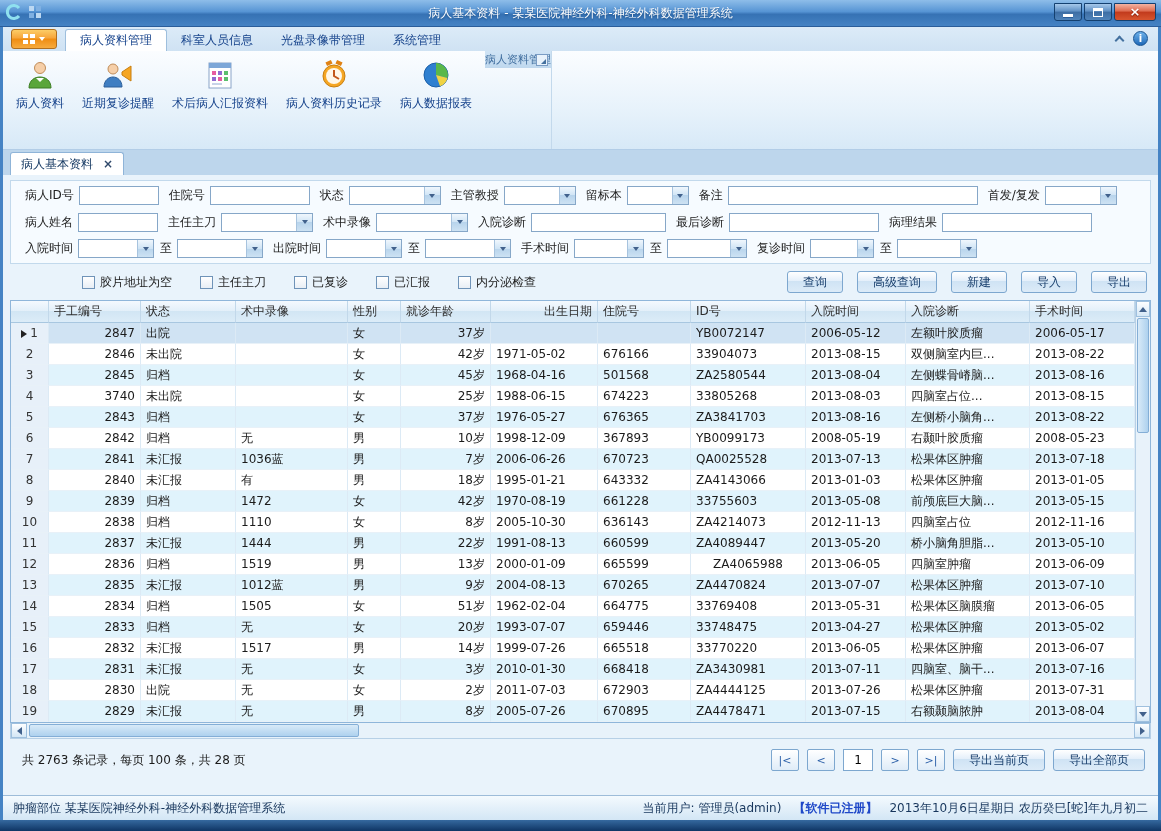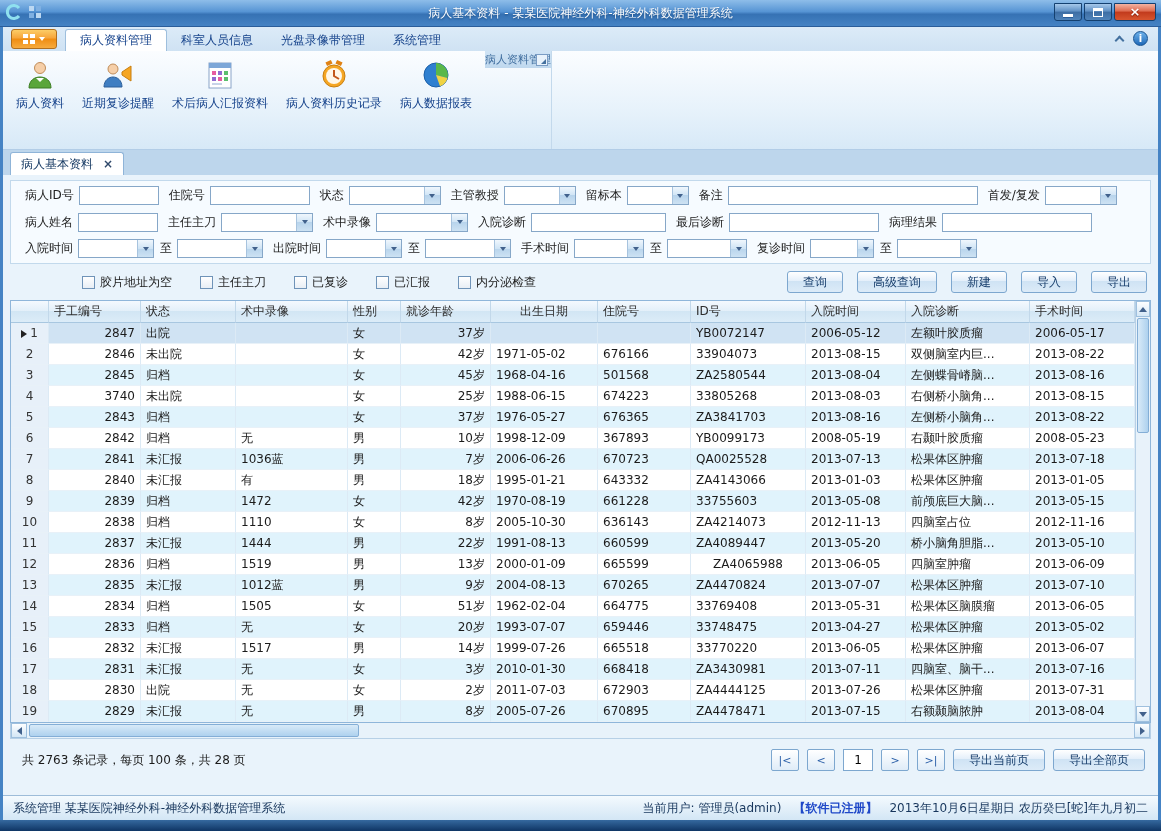--- a/index.html
+++ b/index.html
@@ -462,21 +462,21 @@
               <col style="width: 105px;">
             </colgroup>
             <thead>
               <tr>
                 <th style="text-align: left;"></th>
                 <th style="text-align: left;">手工编号</th>
                 <th style="text-align: left;">状态</th>
                 <th style="text-align: left;">术中录像</th>
                 <th style="text-align: left;">性别</th>
                 <th style="text-align: left;">就诊年龄</th>
-                <th style="text-align: center;">出生日期</th>
+                <th style="text-align: right;">出生日期</th>
                 <th style="text-align: left;">住院号</th>
                 <th style="text-align: left;">ID号</th>
                 <th style="text-align: left;">入院时间</th>
                 <th style="text-align: left;">入院诊断</th>
                 <th style="text-align: left;">手术时间</th>
               </tr>
             </thead>
             <tbody>
               <tr class="selected">
                 <td class="ind" style="text-align: center;"><span class="tri"></span>1</td>
@@ -524,21 +524,21 @@
                 <td class="ind" style="text-align: center;">4</td>
                 <td style="text-align: right;">3740</td>
                 <td style="text-align: left;">未出院</td>
                 <td style="text-align: left;"></td>
                 <td style="text-align: left;">女</td>
                 <td style="text-align: right;">25岁</td>
                 <td style="text-align: left;">1988-06-15</td>
                 <td style="text-align: left;">674223</td>
                 <td style="text-align: left;">33805268</td>
                 <td style="text-align: left;">2013-08-03</td>
-                <td style="text-align: left;">右侧桥小脑角...</td>
+                <td style="text-align: left;">四脑室占位...</td>
                 <td style="text-align: left;">2013-08-15</td>
               </tr>
               <tr class="alt">
                 <td class="ind" style="text-align: center;">5</td>
                 <td style="text-align: right;">2843</td>
                 <td style="text-align: left;">归档</td>
                 <td style="text-align: left;"></td>
                 <td style="text-align: left;">女</td>
                 <td style="text-align: right;">37岁</td>
                 <td style="text-align: left;">1976-05-27</td>
@@ -776,21 +776,21 @@
           <input class="pg-input" value="1" style="">
           <div class="pbtn">&gt;</div>
           <div class="pbtn">&gt;|</div>
           <div class="btn">导出当前页</div>
           <div class="btn">导出全部页</div>
         </div>
       </div>
     </div>
 
     <div class="statusbar">
-      <span>系统管理 某某医院神经外科-神经外科数据管理系统</span>
+      <span>肿瘤部位 某某医院神经外科-神经外科数据管理系统</span>
       <div class="st-right">
         <span>当前用户: 管理员(admin)</span>
         <span class="registered">【软件已注册】</span>
         <span>2013年10月6日星期日 农历癸巳[蛇]年九月初二</span>
       </div>
     </div>
   </div>
 
   <div class="chrome-bottom"></div>
 </div>

